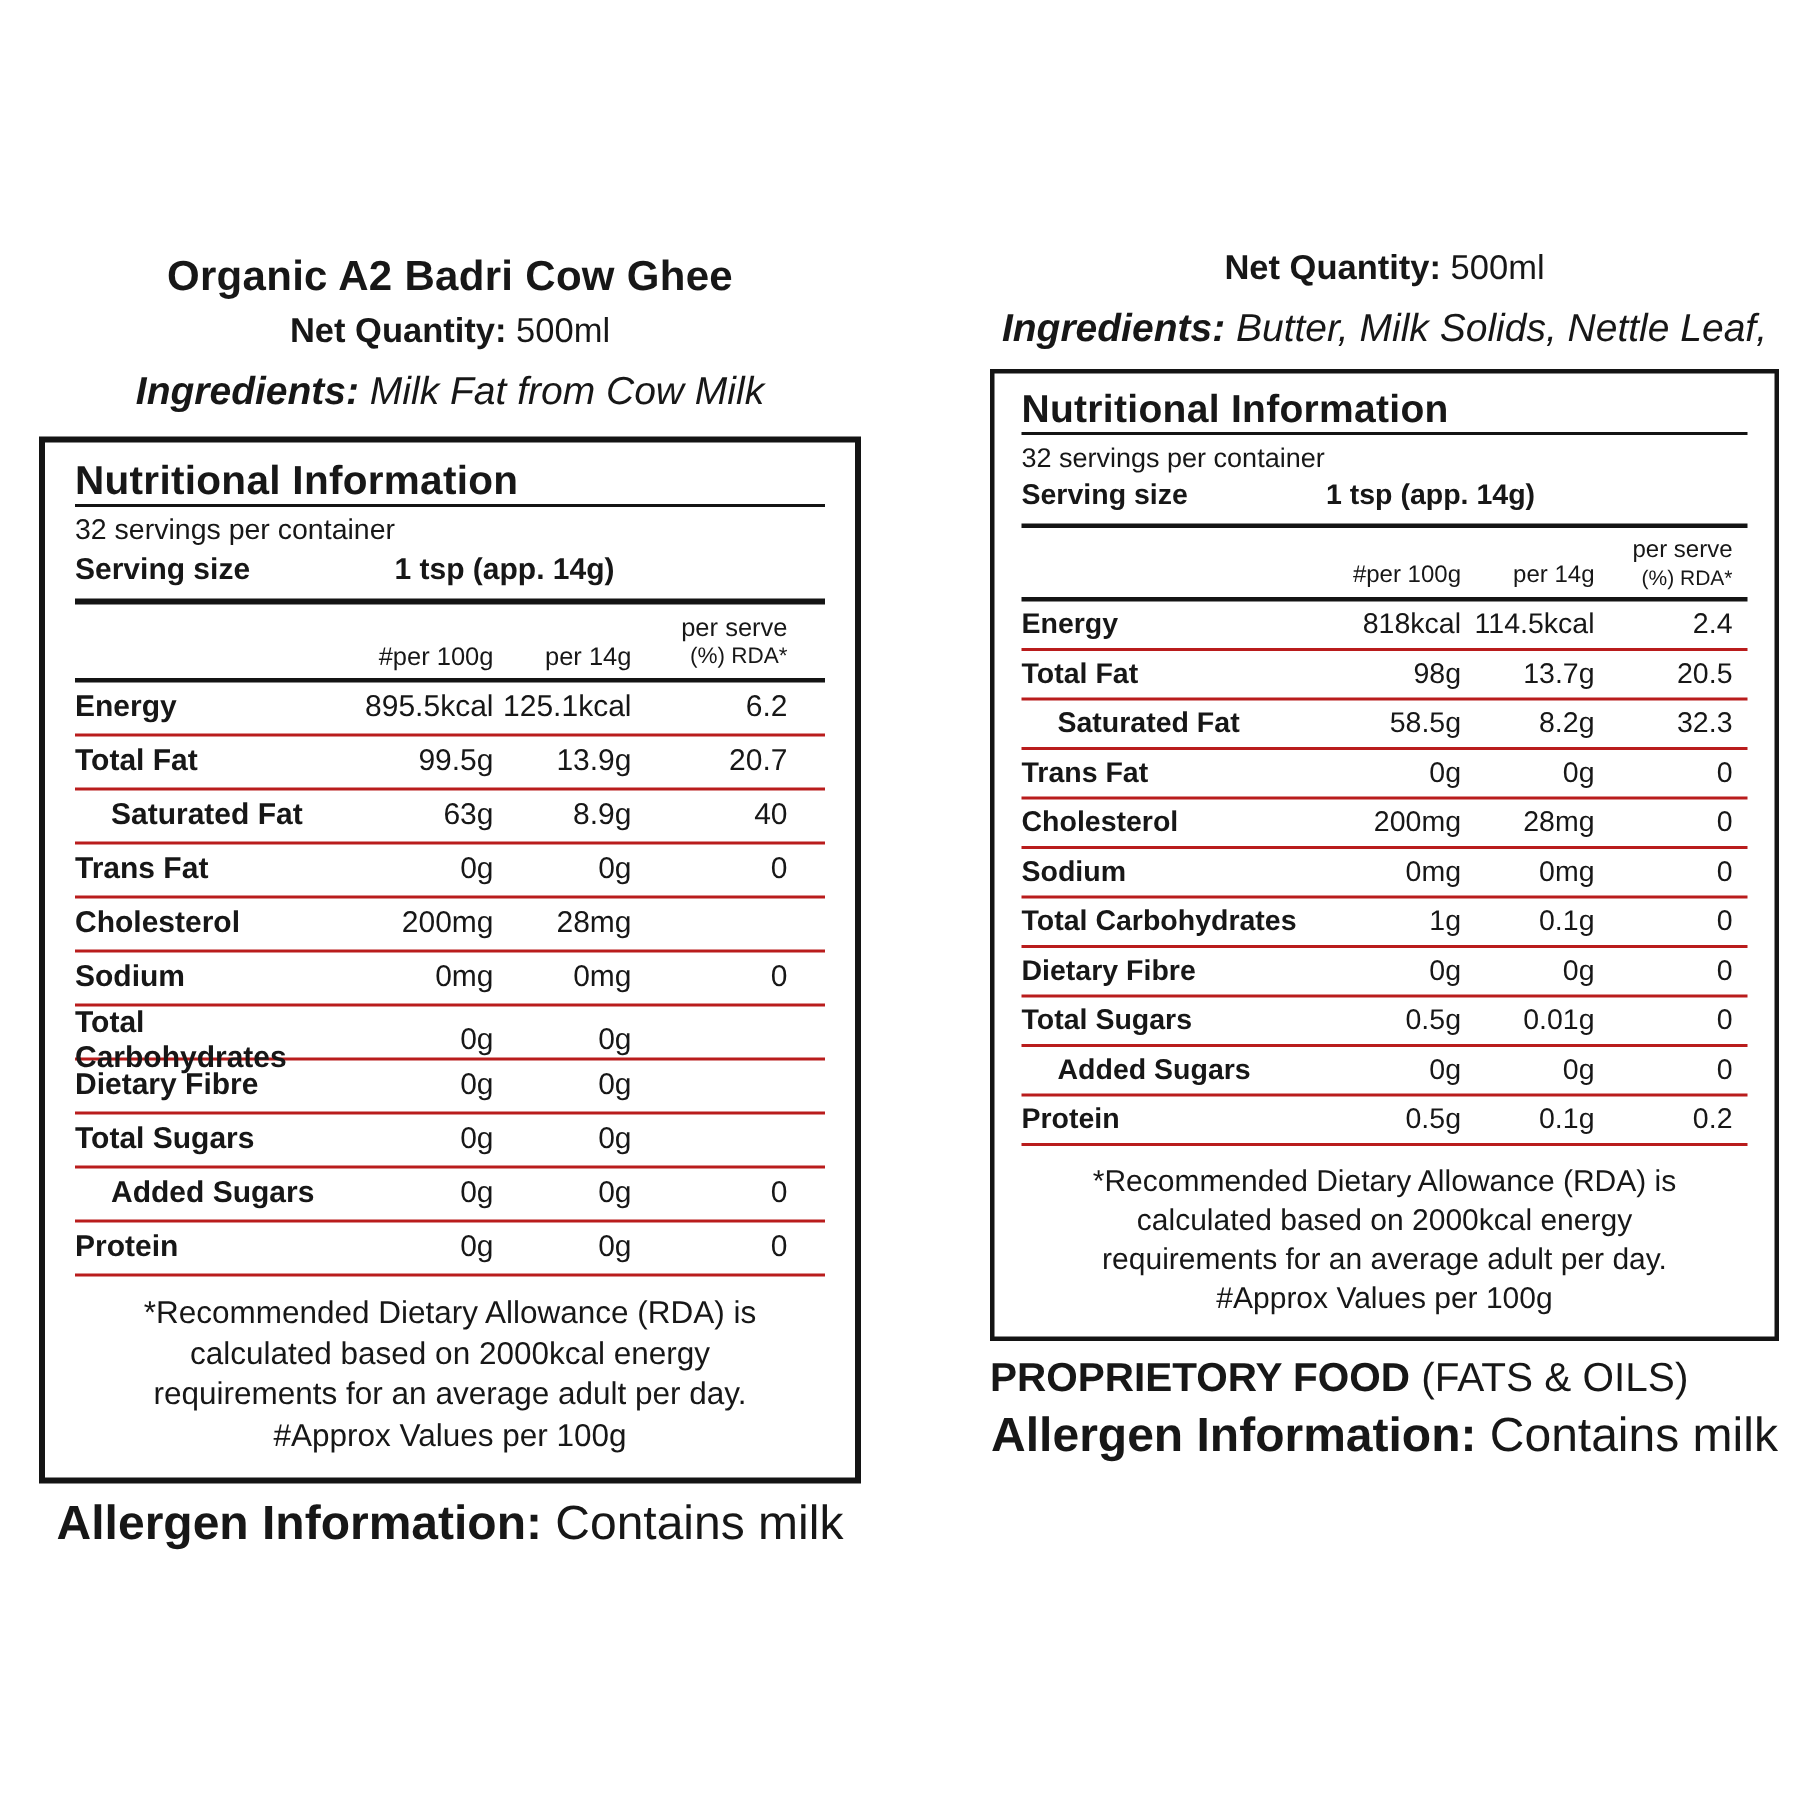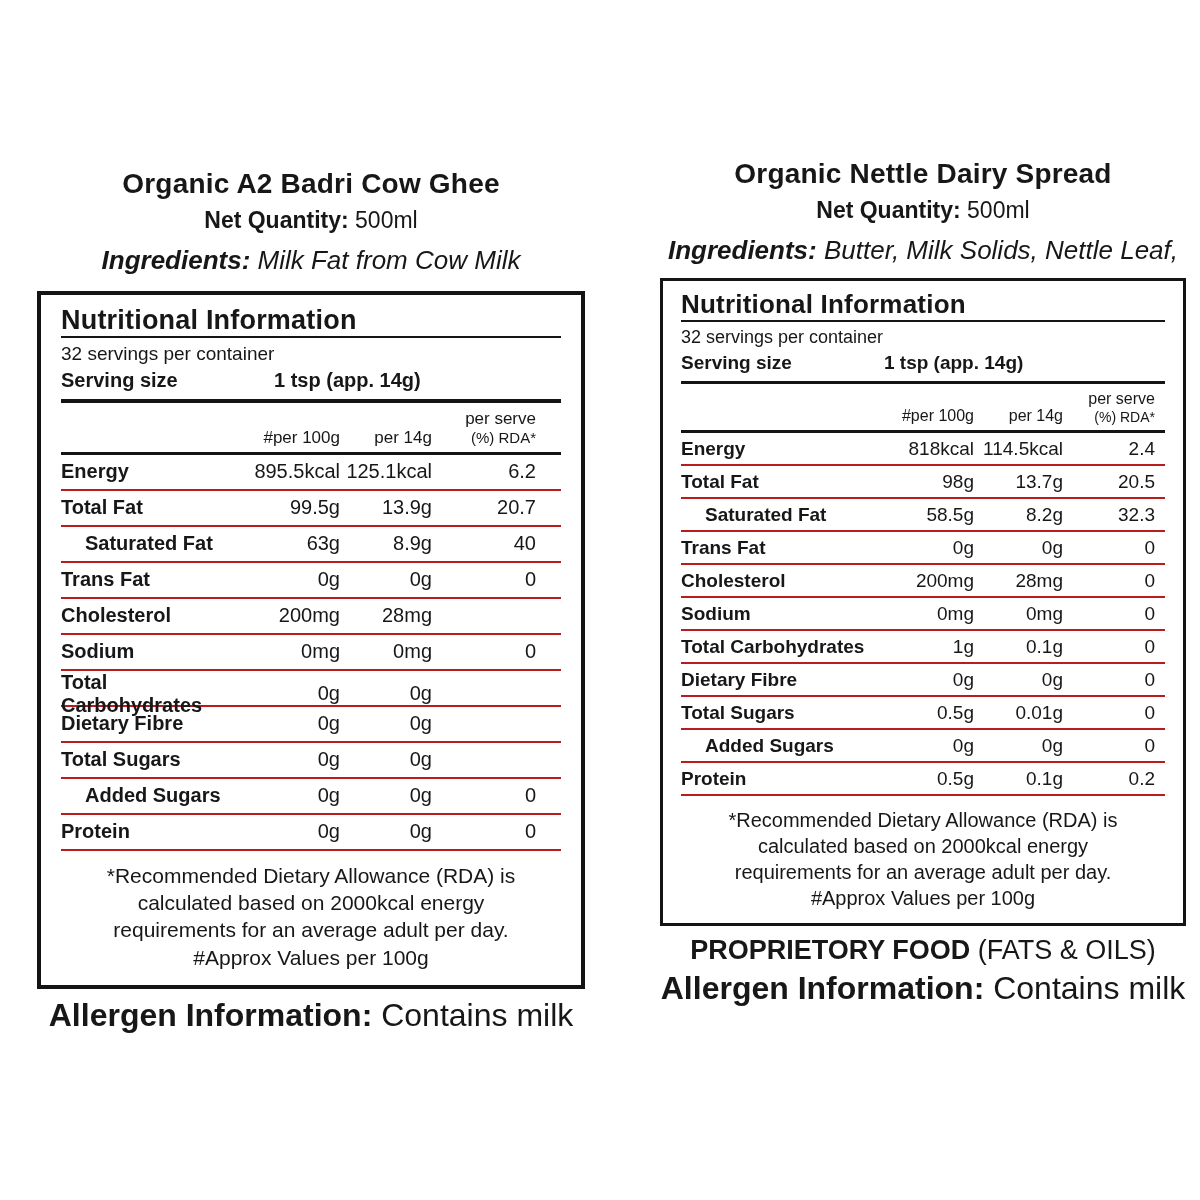--- a/index.html
+++ b/index.html
@@ -2,21 +2,21 @@
 <html><head>
 <meta charset="utf-8">
 <style>
   html,body { margin:0; padding:0; }
   body {
     width:1200px; height:1200px; background:#ffffff;
     font-family:"Liberation Sans", sans-serif; color:#171717;
     position:relative; overflow:hidden;
   }
   .panel { position:absolute; }
-  #left-panel  { left:37px;  top:168px; width:548px; }
+  #left-panel  { left:26px;  top:168px; width:548px; }
   #right-panel { left:660px; top:158px; width:526px; }
 
   .product-title { text-align:center; font-size:28px; font-weight:700; letter-spacing:.2px; }
   .net-line { text-align:center; font-size:23px; margin-top:7px; }
   .ing-line { text-align:center; font-size:26px; margin-top:10px; line-height:1.3;font-style:italic; }
   .b { font-weight:700; }
 
   .nutri-box { border:4px solid #141414; margin-top:13px; padding:10px 20px 14px 20px; background:#ffffff; }
   #right-panel .nutri-box { border-width:3px; margin-top:10px; padding:8px 18px 12px 18px; }
 
@@ -44,21 +44,21 @@
           height:34px; align-items:center; font-size:20px; border-bottom:2px solid #b91c1c; }
   #right-panel .nrow { grid-template-columns:1fr 100px 89px 92px; padding-right:10px; height:31px; font-size:19px; }
   .nrow .lbl { font-weight:700; }
   .nrow .lbl.indent { padding-left:24px; }
   .nrow .val { text-align:right; }
 
   .footnote { font-size:21px; margin-top:11px; line-height:1.3;text-align:center; }
   #right-panel .footnote { font-size:20px; }
   .footnote .fb { font-weight:400; }
 
-  .proprietory { text-align:center; font-size:27px; margin-top:9px; }
+  .proprietory { font-size:27px; margin-top:9px; }
   .allergen { text-align:center; font-size:32px; margin-top:8px; }
   #right-panel .allergen { margin-top:4px; }
 </style>
 </head>
 <body>
 
 <section class="panel" id="left-panel">
   <div class="product-title">Organic A2 Badri Cow Ghee</div>
   <div class="net-line"><span class="b">Net Quantity:</span><span> 500ml</span></div>
   <div class="ing-line"><span class="b">Ingredients:</span><span> Milk Fat from Cow Milk</span></div>
@@ -152,21 +152,20 @@
       <div>calculated based on 2000kcal energy</div>
       <div>requirements for an average adult per day.</div>
       <div class="fb">#Approx Values per 100g</div>
     </div>
   </div>
 
   <div class="allergen"><span class="b">Allergen Information:</span><span> Contains milk</span></div>
 </section>
 
 <section class="panel" id="right-panel">
-  <div class="product-title">Organic Nettle Dairy Spread</div>
   <div class="net-line"><span class="b">Net Quantity:</span><span> 500ml</span></div>
   <div class="ing-line"><span class="b">Ingredients:</span><span> Butter, Milk Solids, Nettle Leaf,</span><br></div>
 
   <div class="nutri-box">
     <div class="nt-title">Nutritional Information</div>
     <div class="rule"></div>
     <div class="servings">32 servings per container</div>
     <div class="serving-row">
       <span>Serving size</span>
       <span>1 tsp (app. 14g)</span>

